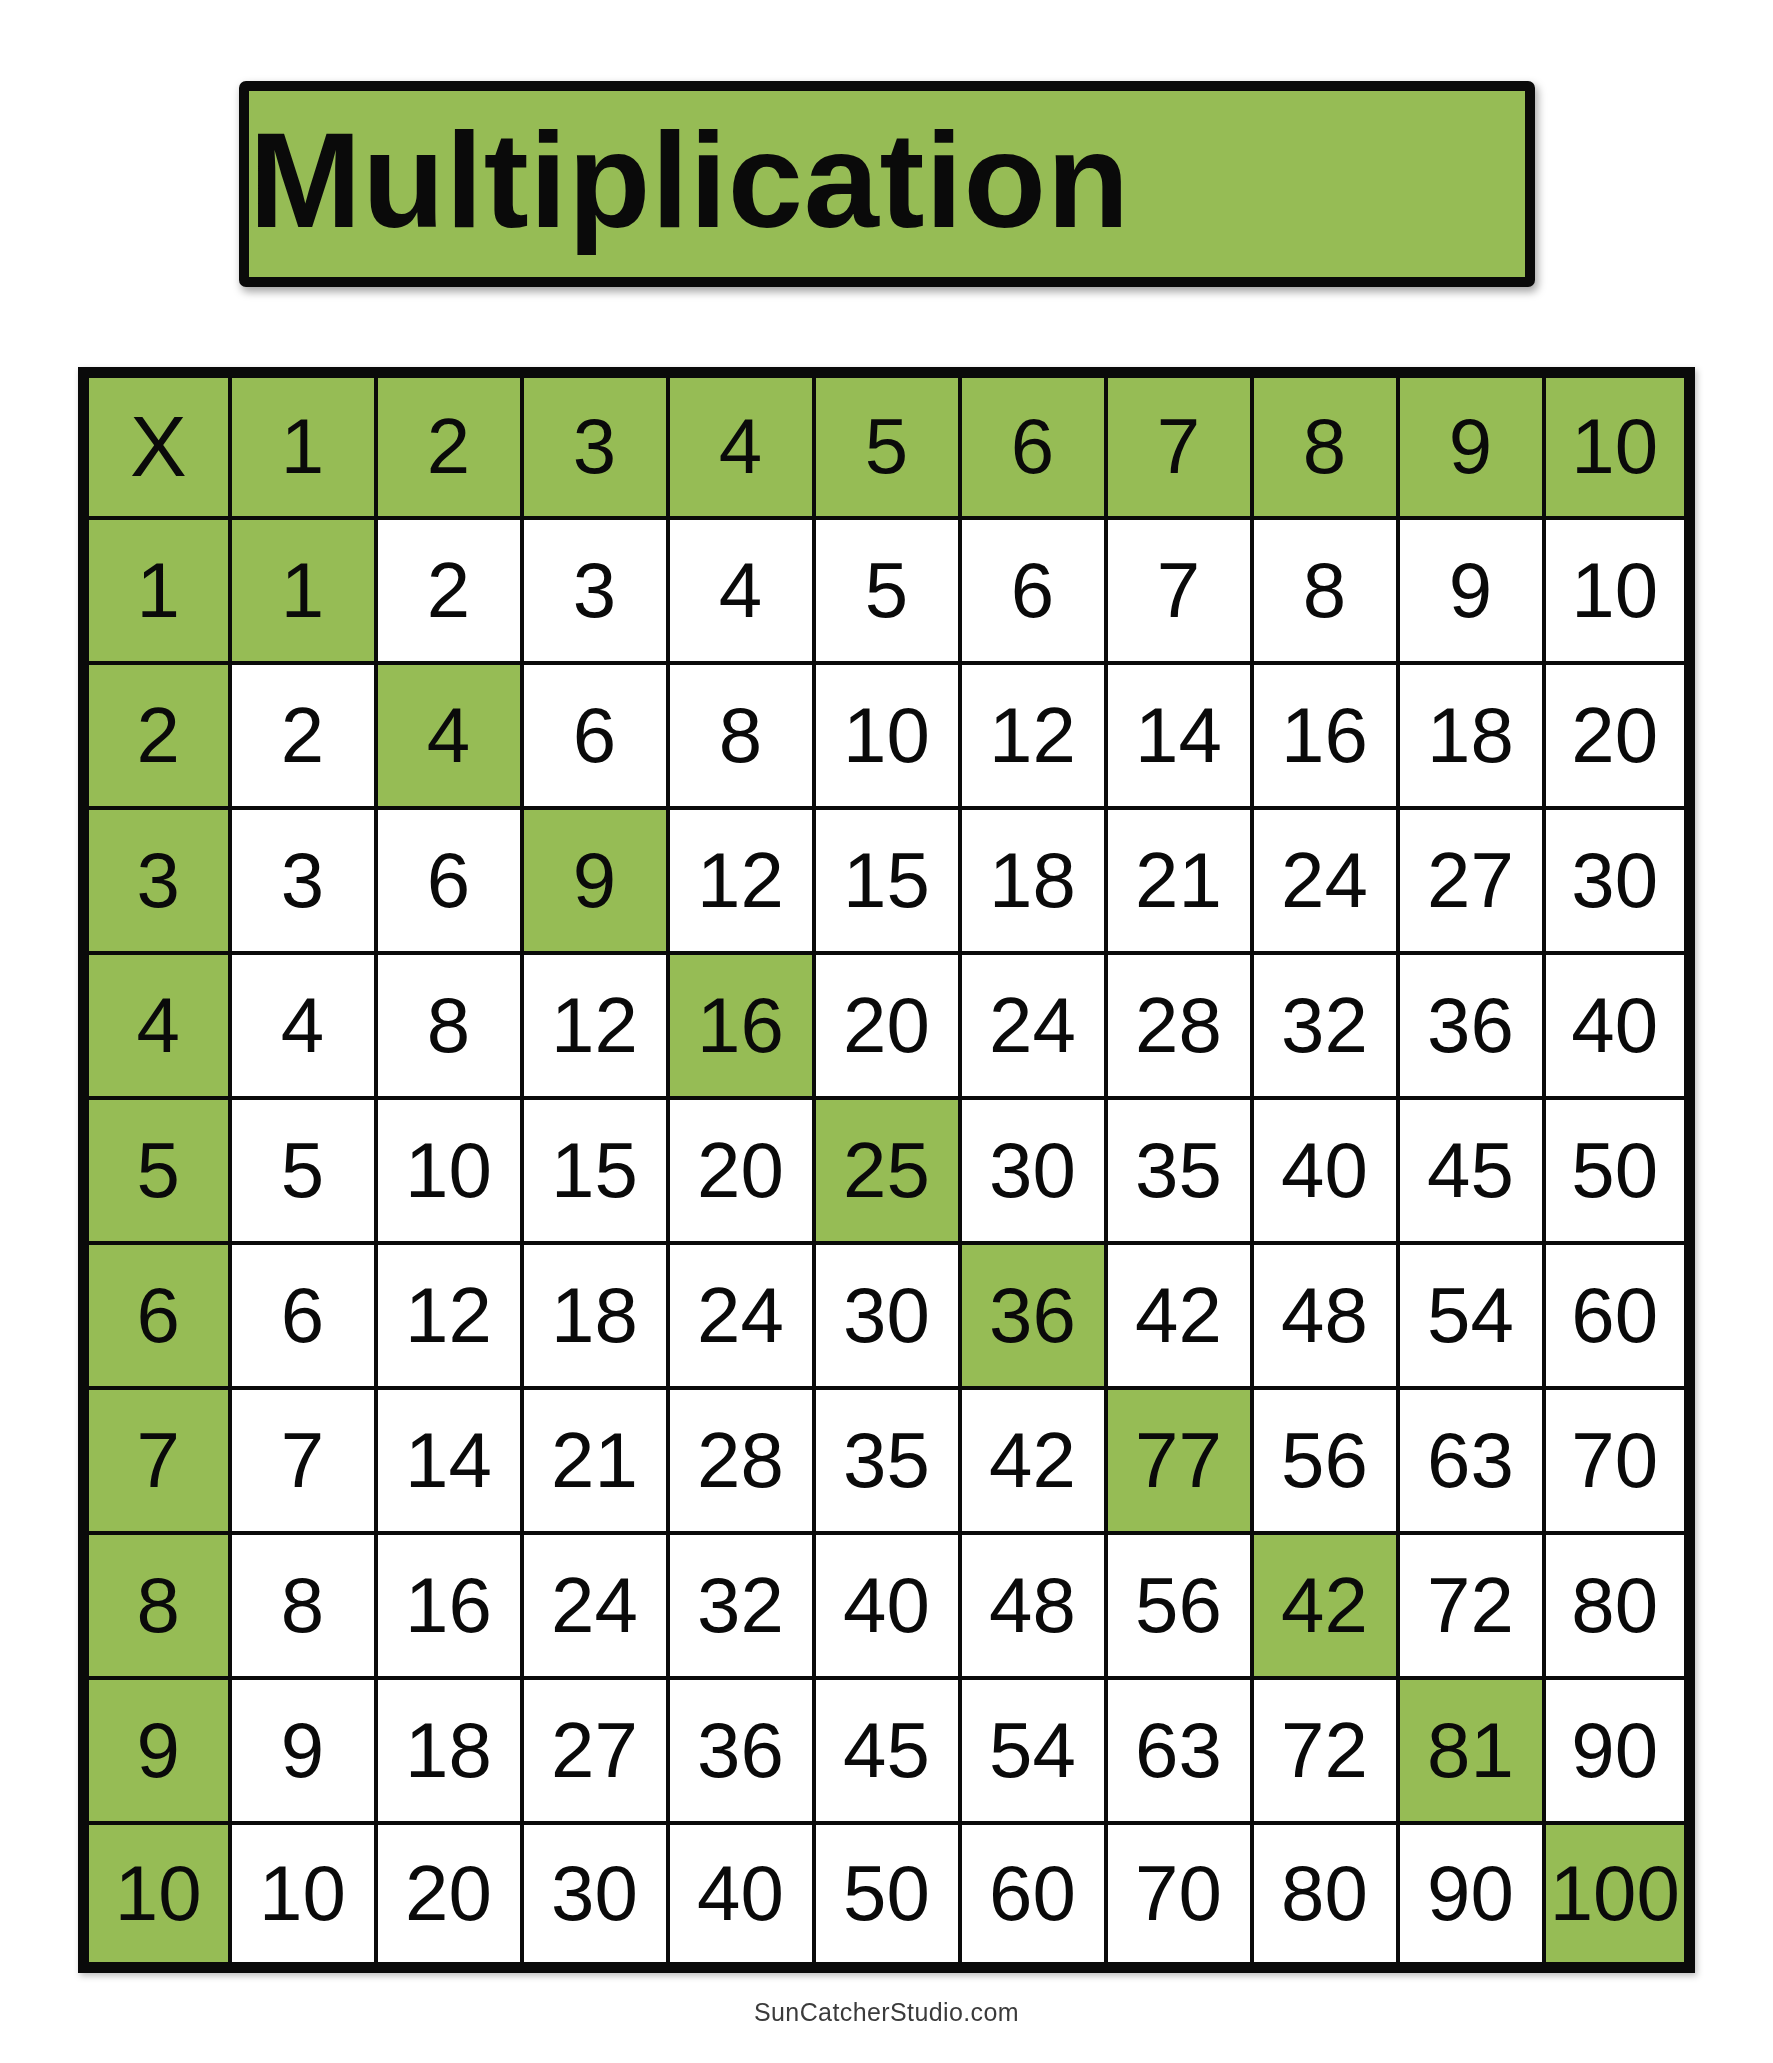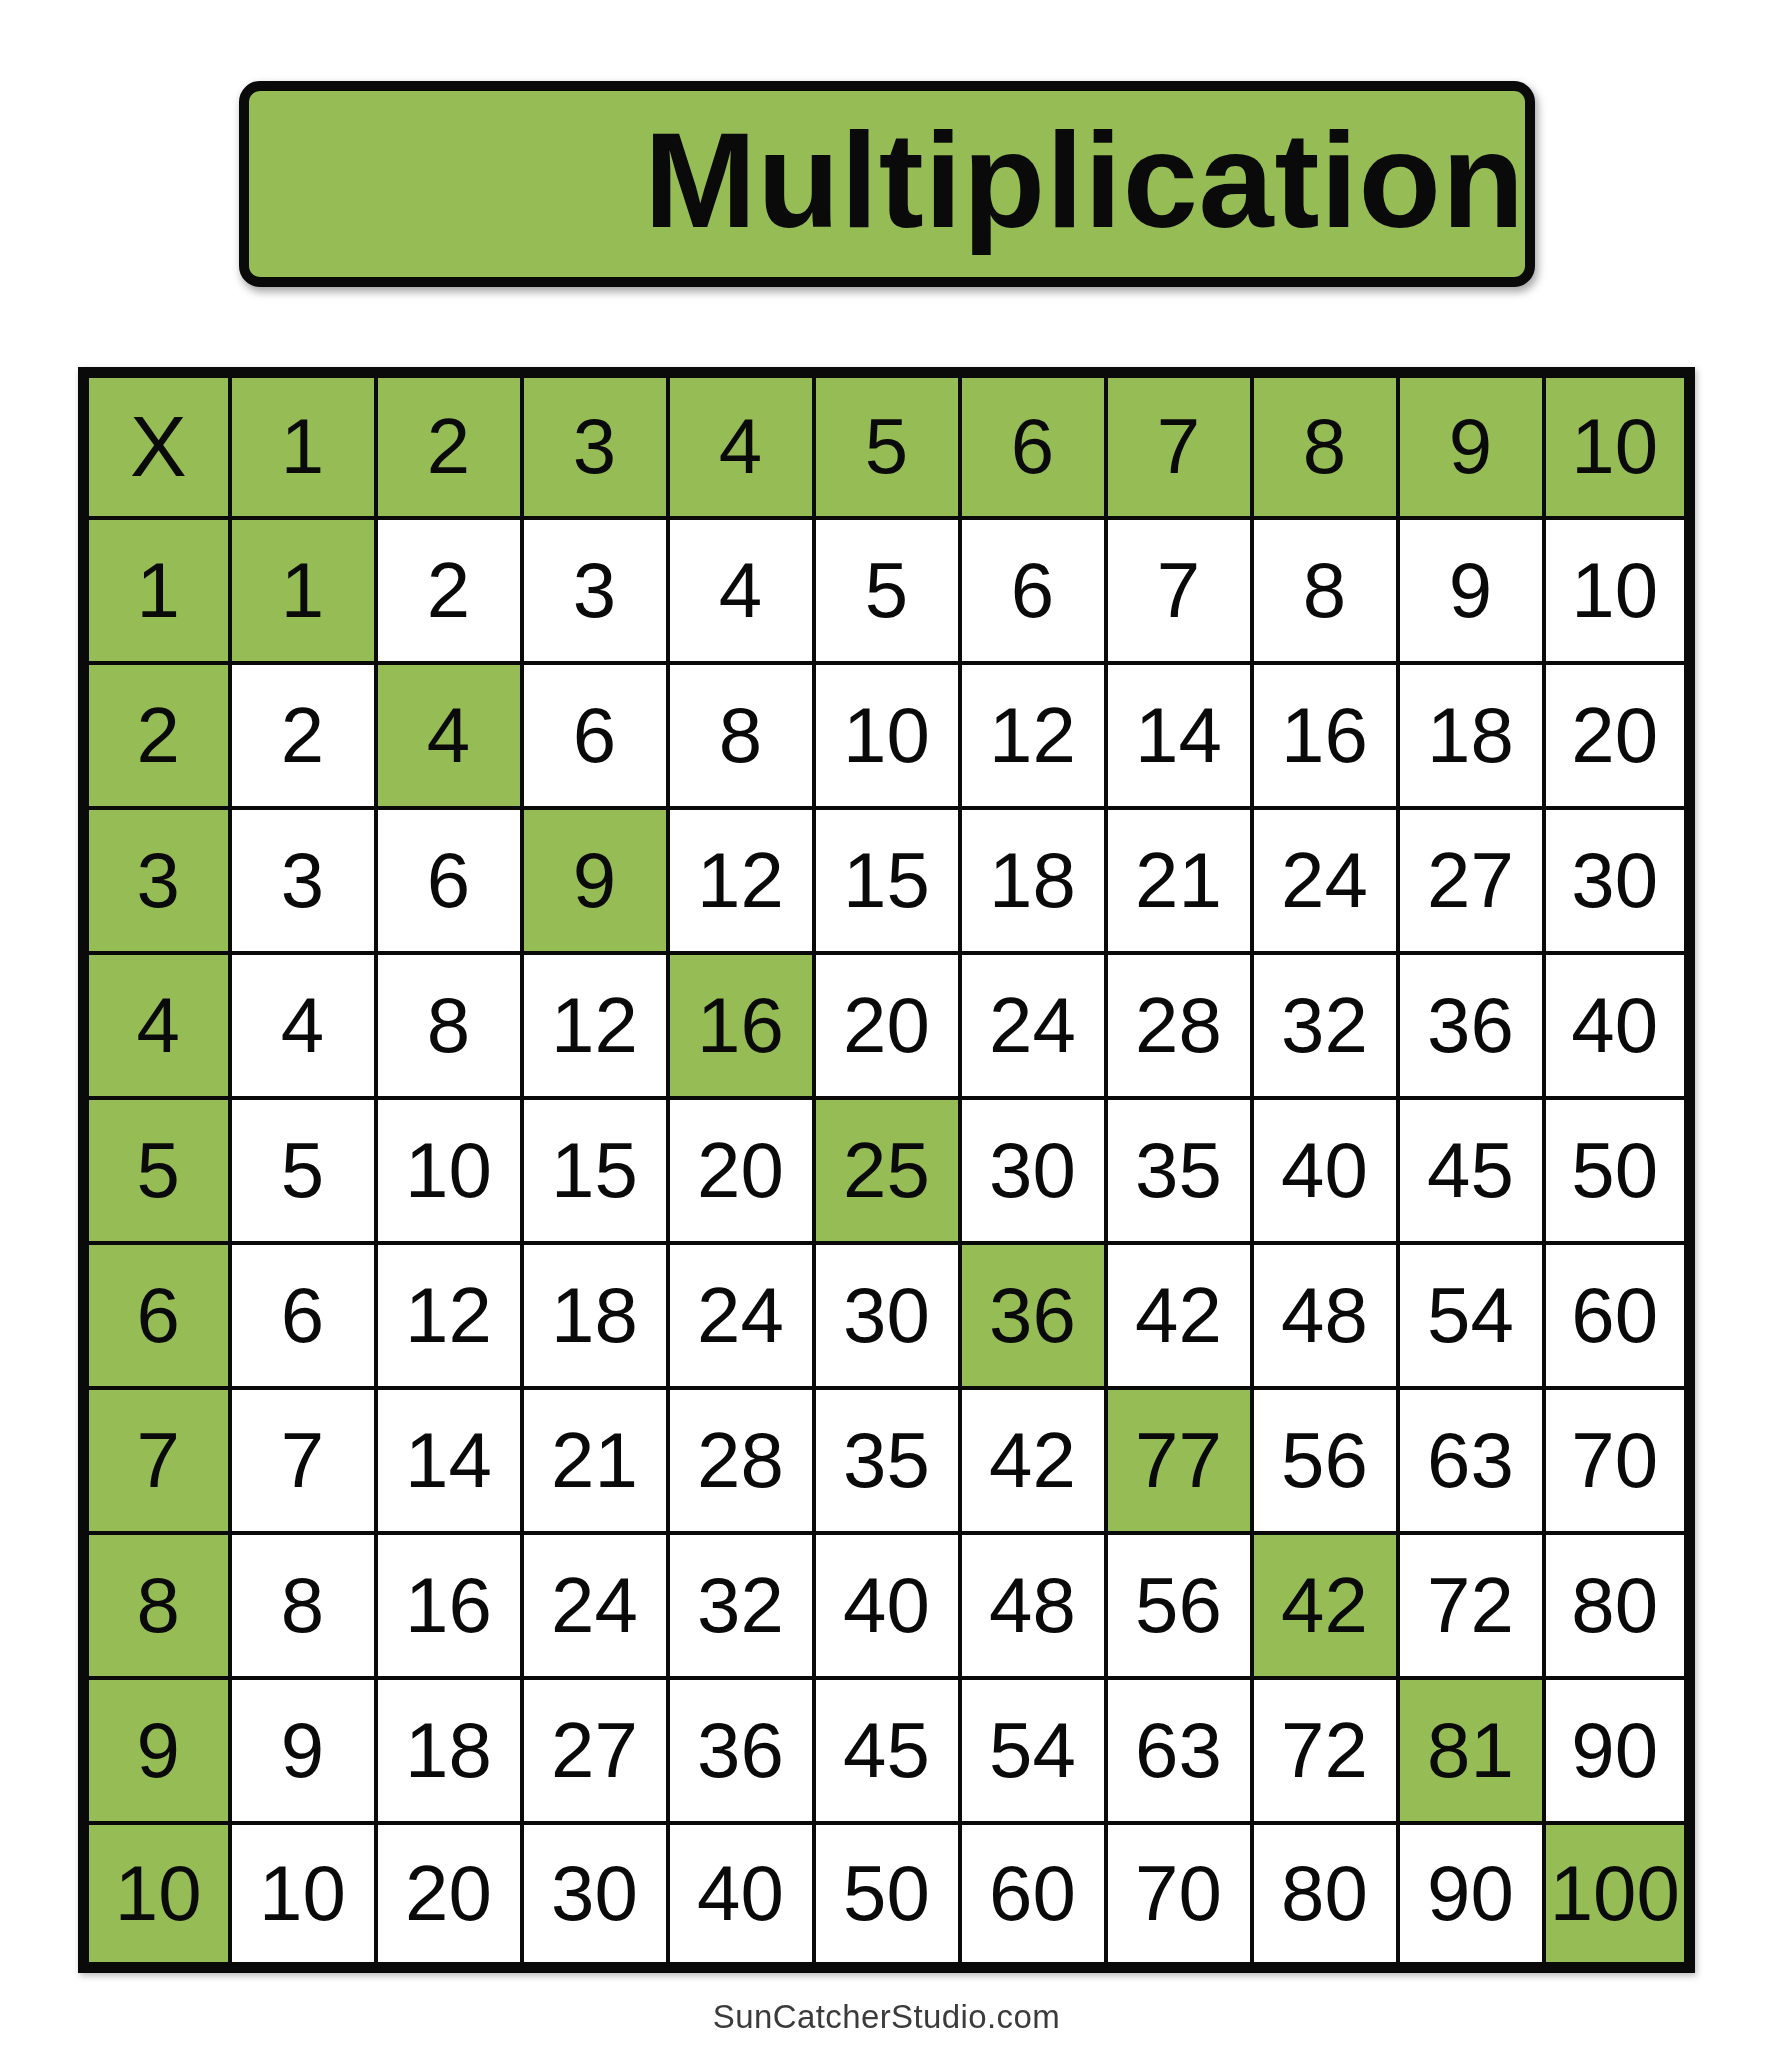--- a/index.html
+++ b/index.html
@@ -14,24 +14,24 @@
   }
 
   .title-banner {
     position: absolute;
     left: 239px;
     top: 81px;
     width: 1296px;
     height: 206px;
     background: var(--green, #96BC55);
     border: 10.5px solid var(--ink, #0a0a0a);
-    border-radius: 21px;
+    border-radius: 7px;
     display: flex;
     align-items: center;
-    justify-content: flex-end;
+    justify-content: flex-start;
     box-shadow: 2.4px 4.8px 8px rgba(0,0,0,0.35);
   }
   .title-text {
     font-size: 135px;
     font-weight: 700;
     color: var(--ink, #0a0a0a);
     letter-spacing: 0.8px;
     line-height: 1;
     padding-bottom: 8px;
   }
@@ -61,21 +61,21 @@
   }
   table.mult-table .green { background: var(--green, #96BC55); }
   table.mult-table .corner { font-size: 85px; }
 
   .footer {
     position: absolute;
     left: 0;
     right: 0;
     top: 1998px;
     text-align: center;
-    font-size: 33px;
+    font-size: 25px;
     font-weight: 400;
     color: var(--footer-ink, #3b3b3b);
     letter-spacing: 0.4px;
   }
 </style>
 </head>
 <body style="--green: #96BC55; --ink: #0A0A0A; --bg: #FFFFFF; --footer-ink: #3B3B3B;">
 
 <div class="page">
 

